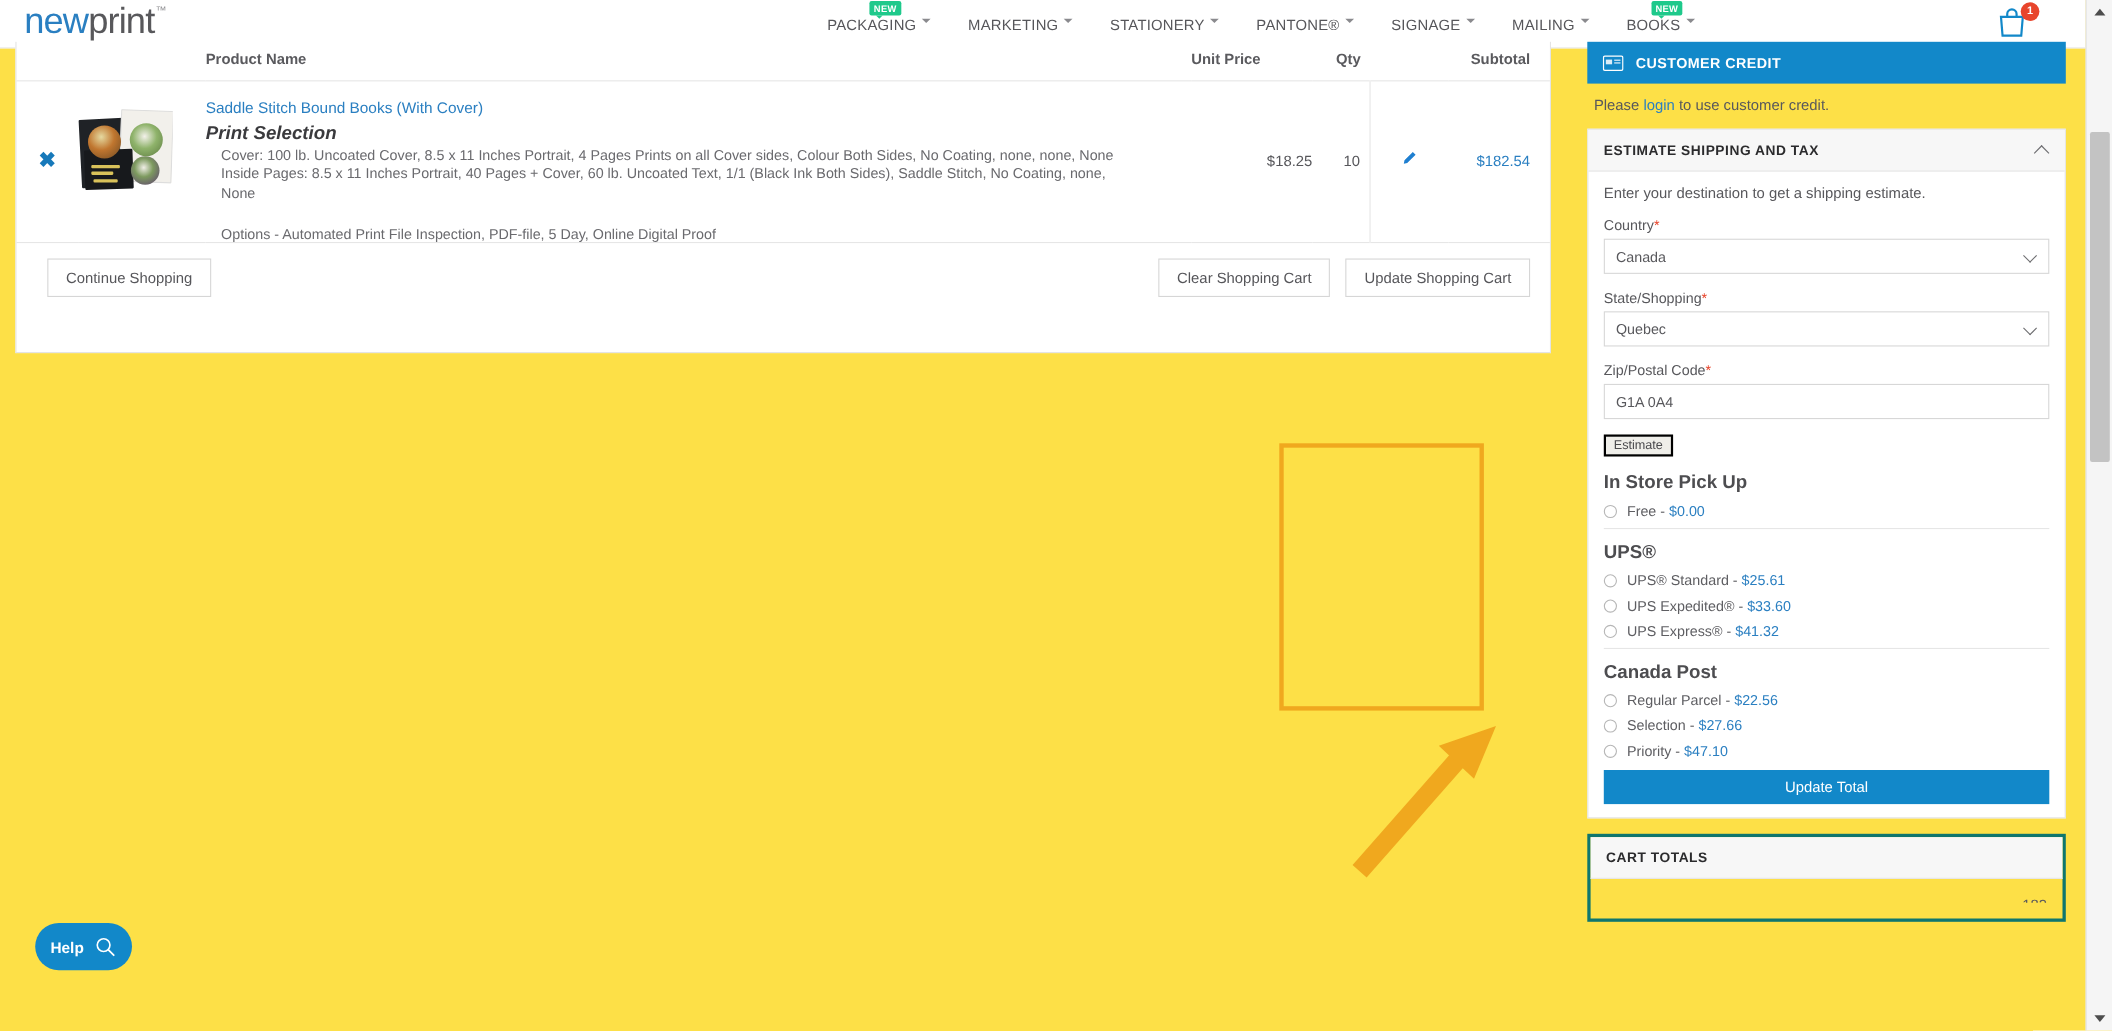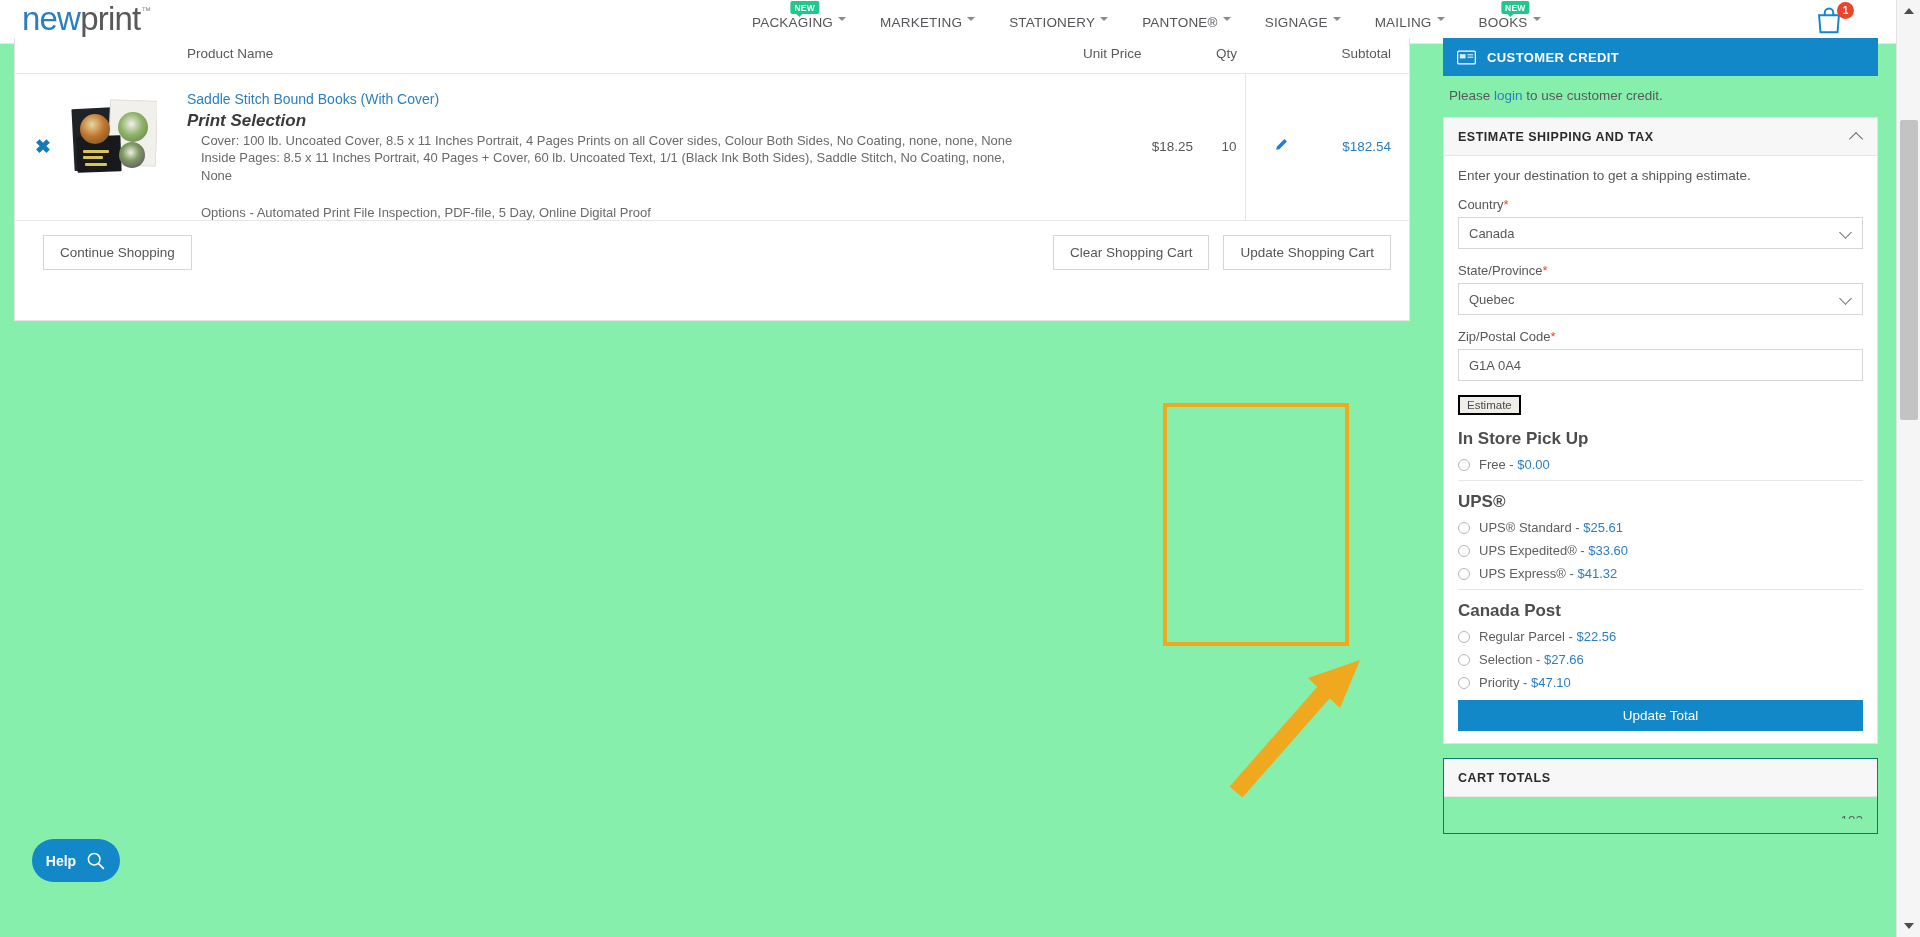--- a/index.html
+++ b/index.html
@@ -2,21 +2,21 @@
 <html><head>
 <meta charset="utf-8">
 <style>
   * { box-sizing: border-box; margin: 0; padding: 0; }
   html, body {
     width: 1920px; height: 937px;
     font-family: "Liberation Sans", sans-serif;
     background: #ffffff;
     overflow: hidden;
   }
-  #root { position: relative; width: 1920px; height: 937px; background:#86efac; }
+  #root { position: relative; width: 1920px; height: 937px; background:#fde047; }
 
   
   .header {
     position: absolute; top: 0; left: 0; width: 1896px; height: 44px;
     background: #fff; border-bottom: 1px solid #e8e8e8;
     display: flex; align-items: center;
   }
   .logo { position: absolute; left: 22px; top: 2px; display:flex; align-items:flex-start; }
   .logo-text {
     font-size: 33px; letter-spacing: -0.8px; line-height: 1;
@@ -60,21 +60,21 @@
     display:flex; align-items:center; justify-content:center; z-index:2;
   }
 
   
   .cart-panel {
     position:absolute; left: 14px; top: 38px; width: 1396px; height: 283px;
     background:#fff; border:1px solid #e4e4e4; border-top:none;
   }
   .cart-table { width: 100%; border-collapse: collapse; }
   .cart-thead th {
-    font-size: 13.5px; color:#5a5a5e; font-weight: normal;
+    font-size: 13.5px; color:#5a5a5e; font-weight: bold;
     padding: 8px 0 12px 0; text-align: left; vertical-align: bottom;
   }
   .th-unit { text-align: center; width: 110px; margin-top: 40px; }
   .th-qty  { text-align: right !important; width: 52px; padding-right: 8px !important;}
   .th-edit { width: 72px; }
   .th-sub  { text-align: right !important; width: 92px; padding-right: 18px !important;}
   .cart-sep { border-bottom: 1px solid #e6e6e6; }
 
   .row-x { width: 56px; text-align:center; vertical-align: middle; }
   .xmark { color:#1779ba; font-size: 19px; font-weight:bold; cursor:pointer; line-height:1;}
@@ -182,21 +182,21 @@
     border: 4px solid #f0a81e; pointer-events:none; z-index: 30;
   }
 
   .btn-update-total {
     display:block; width: 100%; height: 31px; background:#1288c9; color:#fff;
     border:none; font-size: 13.5px; cursor:pointer; margin: 10px 12px 0 0;
     font-family:"Liberation Sans", sans-serif; border-radius:0;
   }
   .panel-foot { padding: 0 14px 12px 14px; }
 
-  .totals-panel { margin-top: 14px; border:1px solid #0f766e; }
+  .totals-panel { margin-top: 14px; border:3px solid #0f766e; }
   .totals-head {
     height: 38px; background:#f7f7f7; border-bottom:1px solid #e6e6e6;
     display:flex; align-items:center; padding: 0 14px;
   }
   .totals-body { padding: 14px; position:relative; height: 36px; }
   .totals-num {
     position:absolute; right: 14px; top: 16px; font-size:13.5px; color:#58585c;
     clip-path: inset(0 0 62% 0);
   }
 
@@ -359,21 +359,21 @@
         <div class="hint">Enter your destination to get a shipping estimate.</div>
 
         <div class="flabel"><span>Country</span><span class="req">*</span></div>
         <div class="sel-wrap">
           <select class="fselect">
             <option>Canada</option>
           </select>
           <span class="caret-dn"></span>
         </div>
 
-        <div class="flabel"><span>State/Province</span><span class="req">*</span></div>
+        <div class="flabel"><span>State/Shopping</span><span class="req">*</span></div>
         <div class="sel-wrap">
           <select class="fselect">
             <option>Quebec</option>
           </select>
           <span class="caret-dn"></span>
         </div>
 
         <div class="flabel"><span>Zip/Postal Code</span><span class="req">*</span></div>
         <input class="finput" value="G1A 0A4" style="">
 

